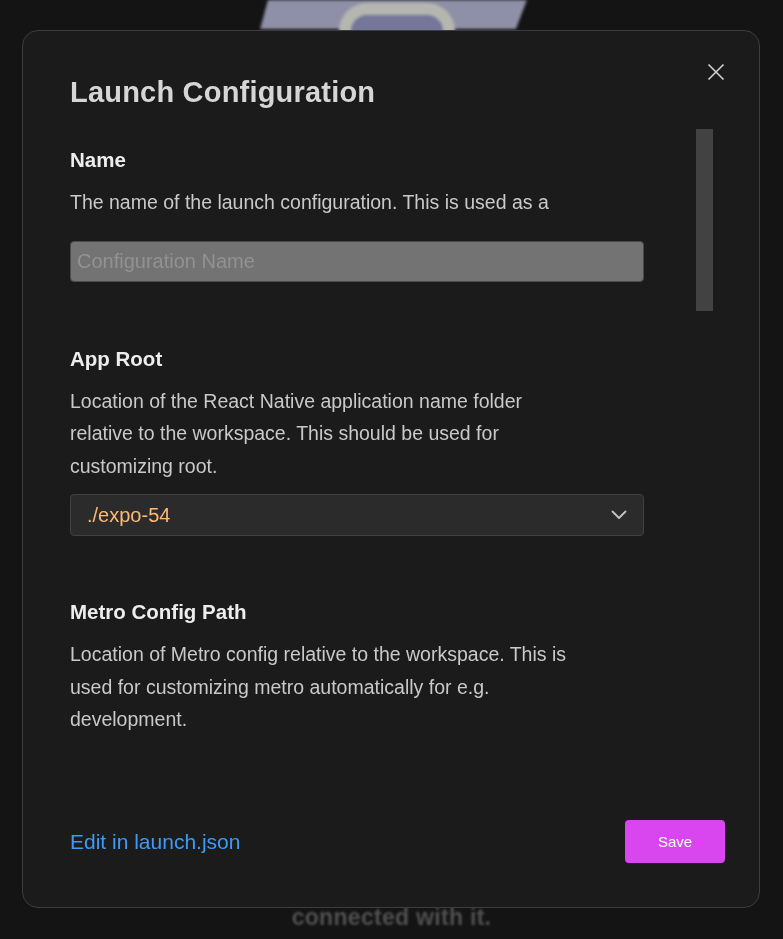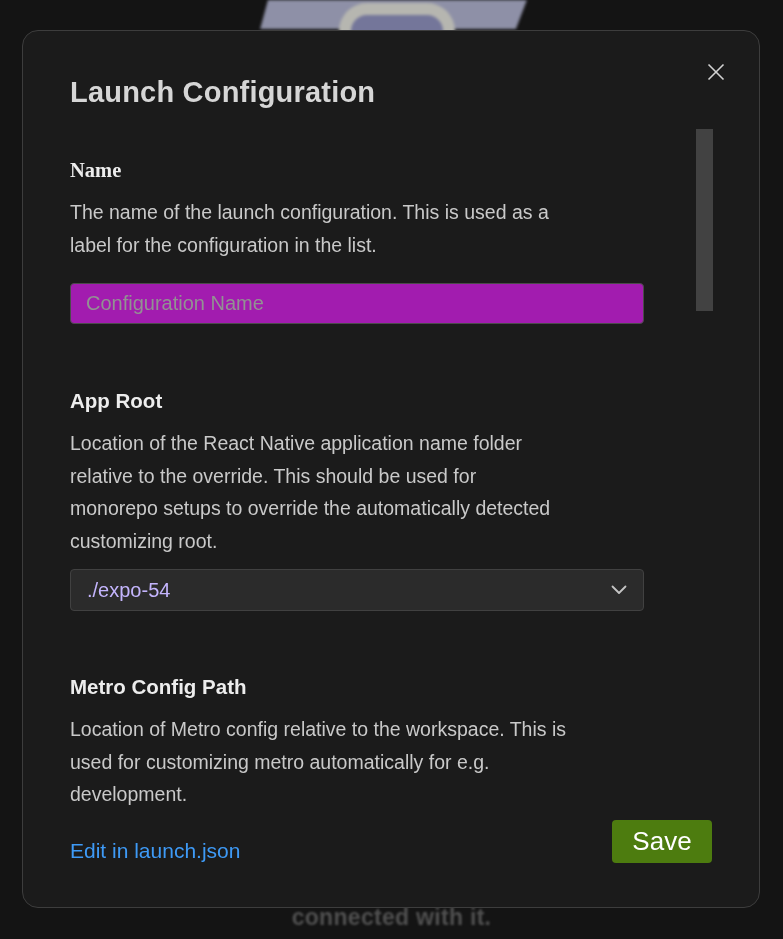--- a/index.html
+++ b/index.html
@@ -100,96 +100,96 @@
     color: #d6d6d6;
     letter-spacing: 0.2px;
   }
   .section-heading {
     margin: 0;
     font-size: 20.5px;
     line-height: 28px;
     font-weight: 700;
     color: #ededed;
   }
-  .mt-title { margin-top: 46px; font-family: Liberation Serif, serif; }
+  .mt-title { margin-top: 36px; }
   .mt-after-input { margin-top: 63px; }
   .mt-after-select { margin-top: 62px; }
   .section-desc {
     margin-top: 12px;
     font-size: 19.5px;
     line-height: 32.5px;
     color: #c9c9c9;
   }
   .section-desc .line { white-space: nowrap; }
 
   .text-input {
     margin-top: 22px;
     width: 100%;
     height: 41px;
     box-sizing: border-box;
-    background: #a21caf;
+    background: #737373;
     border: 1px solid #4b4b4b;
     border-radius: 4px;
-    padding: 0 15px;
+    padding: 0 6px;
     font-family: "Liberation Sans", sans-serif;
     font-size: 20px;
     color: #d8d8d8;
     outline: none;
   }
   .text-input::placeholder { color: #929292; }
 
   .select-box {
     margin-top: 12px;
     width: 100%;
     height: 42px;
     box-sizing: border-box;
     background: #2b2b2b;
     border: 1px solid #414141;
     border-radius: 4px;
     padding: 0 16px;
     display: flex;
     align-items: center;
     justify-content: space-between;
     font-size: 20px;
-    color: #c4b5fd;
+    color: #fdba74;
     cursor: pointer;
     gap: 20px;
   }
 
   .scroll-thumb {
     position: absolute;
     left: 673px;
     top: 98px;
     width: 17px;
     height: 182px;
     background: #424242;
   }
 
   .modal-footer {
     position: absolute;
     left: 47px;
-    right: 47px;
+    right: 34px;
     bottom: 44px;
     display: flex;
-    align-items: flex-end;
+    align-items: center;
     justify-content: space-between;
   }
   .edit-link {
     font-size: 21px;
     color: #3e9af6;
     text-decoration: none;
     cursor: pointer;
   }
   .save-btn {
     width: 100px;
     height: 43px;
-    background: #4d7c0f;
+    background: #d946ef;
     color: #ffffff;
     font-family: "Liberation Sans", sans-serif;
-    font-size: 26px;
+    font-size: 15px;
     font-weight: 500;
     border: none;
     border-radius: 4px;
     cursor: pointer;
   }
 </style>
 </head>
 <body>
 
 <div class="bg-icon">
@@ -210,30 +210,28 @@
 
   <div class="scroll-thumb"></div>
 
   <div class="modal-content">
     <h1 class="dialog-title">Launch Configuration</h1>
 
     
     <h3 class="section-heading mt-title">Name</h3>
     <div class="section-desc">
       <div class="line">The name of the launch configuration. This is used as a</div>
-      <div class="line">label for the configuration in the list.</div>
     </div>
     <input class="text-input" type="text" placeholder="Configuration Name" style="">
 
     
     <h3 class="section-heading mt-after-input">App Root</h3>
     <div class="section-desc">
       <div class="line">Location of the React Native application name folder</div>
-      <div class="line">relative to the override. This should be used for</div>
-      <div class="line">monorepo setups to override the automatically detected</div>
+      <div class="line">relative to the workspace. This should be used for</div>
       <div class="line">customizing root.</div>
     </div>
     <div class="select-box">
       <span>./expo-54</span>
       <svg width="16" height="10" viewBox="0 0 16 10">
         <polyline points="1.5,1.5 8,8 14.5,1.5" fill="none" stroke="#c4c4c4" stroke-width="1.8" stroke-linecap="round" stroke-linejoin="round"></polyline>
       </svg>
     </div>
 
     

